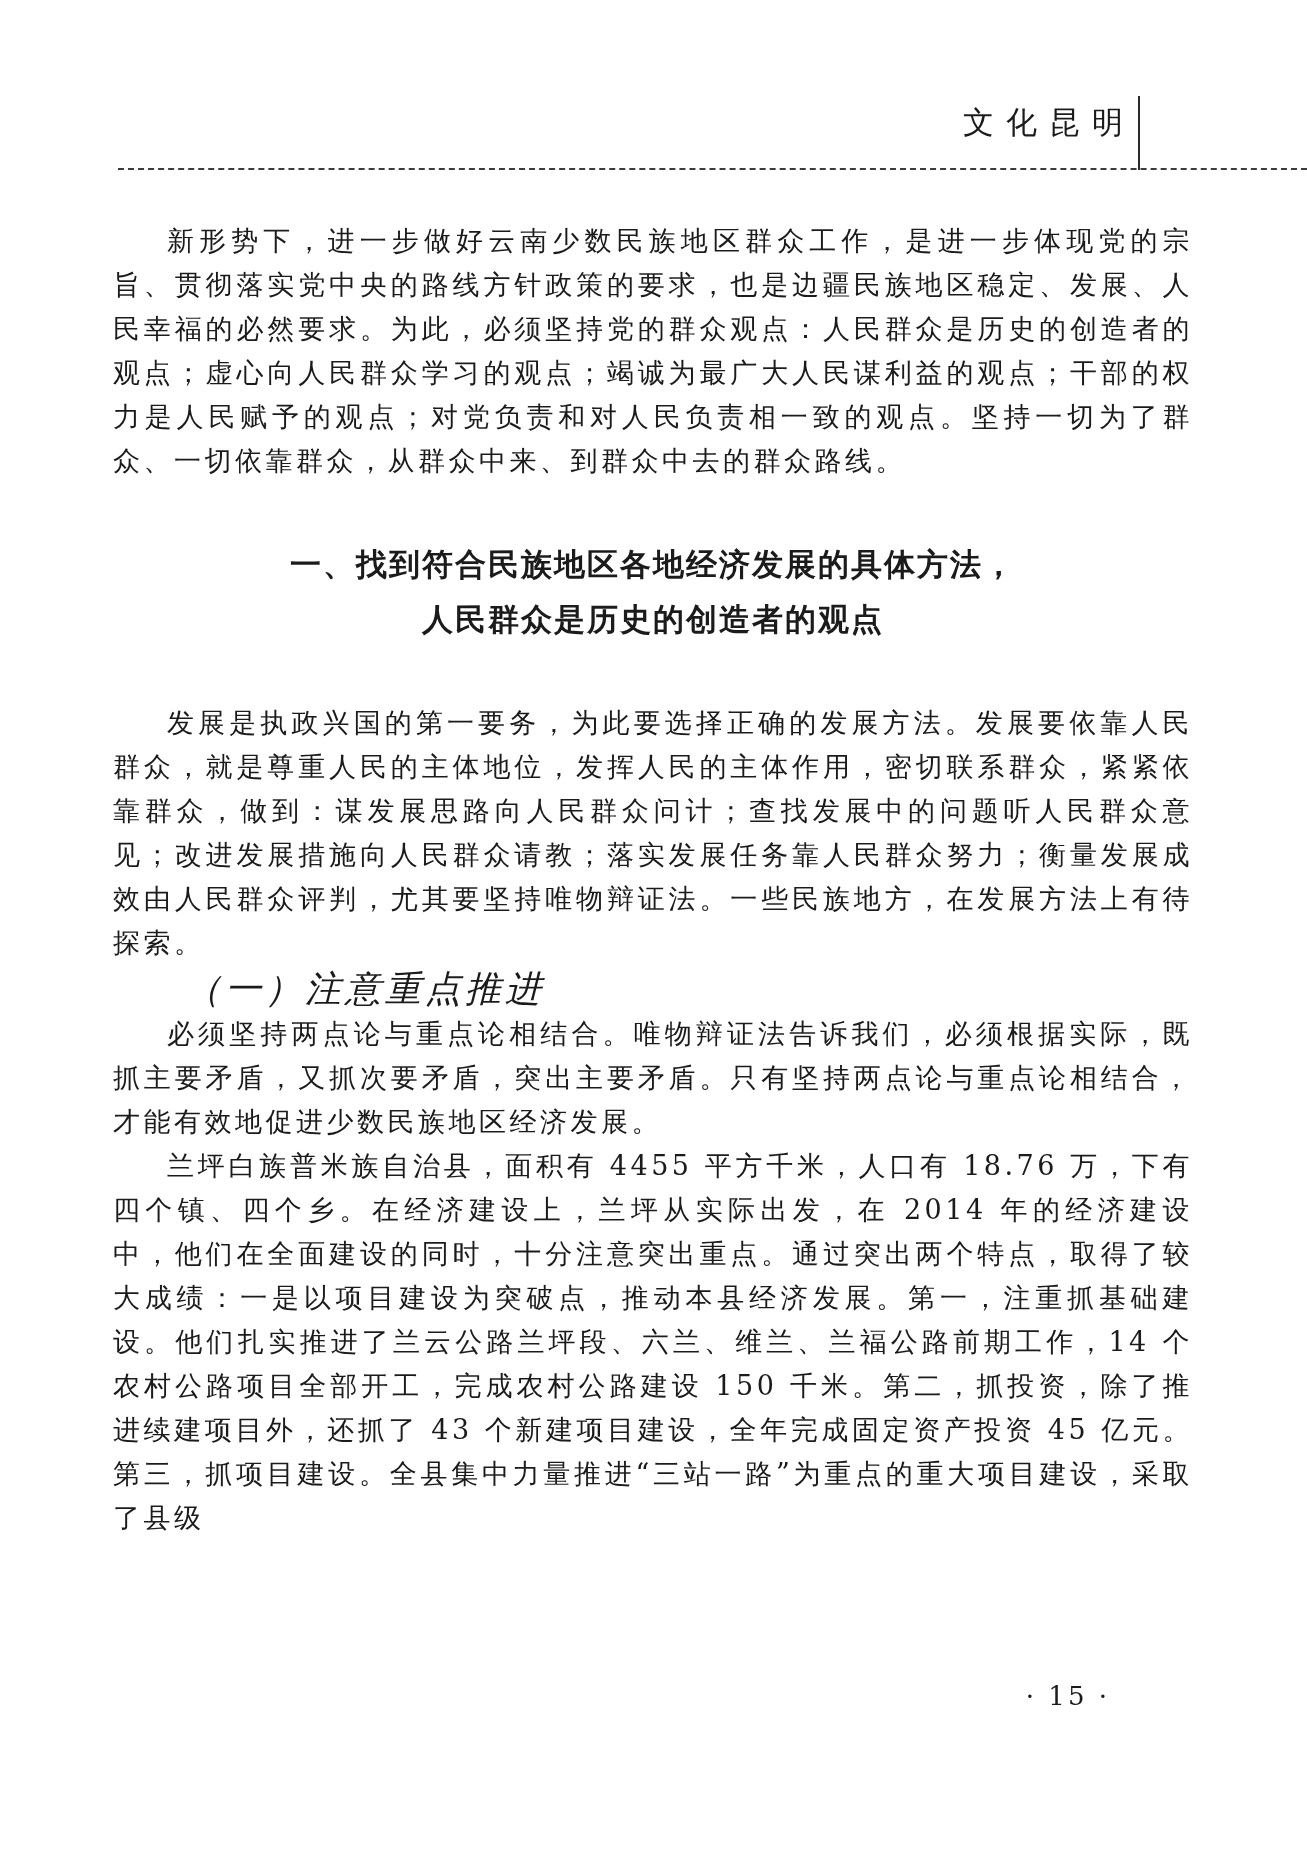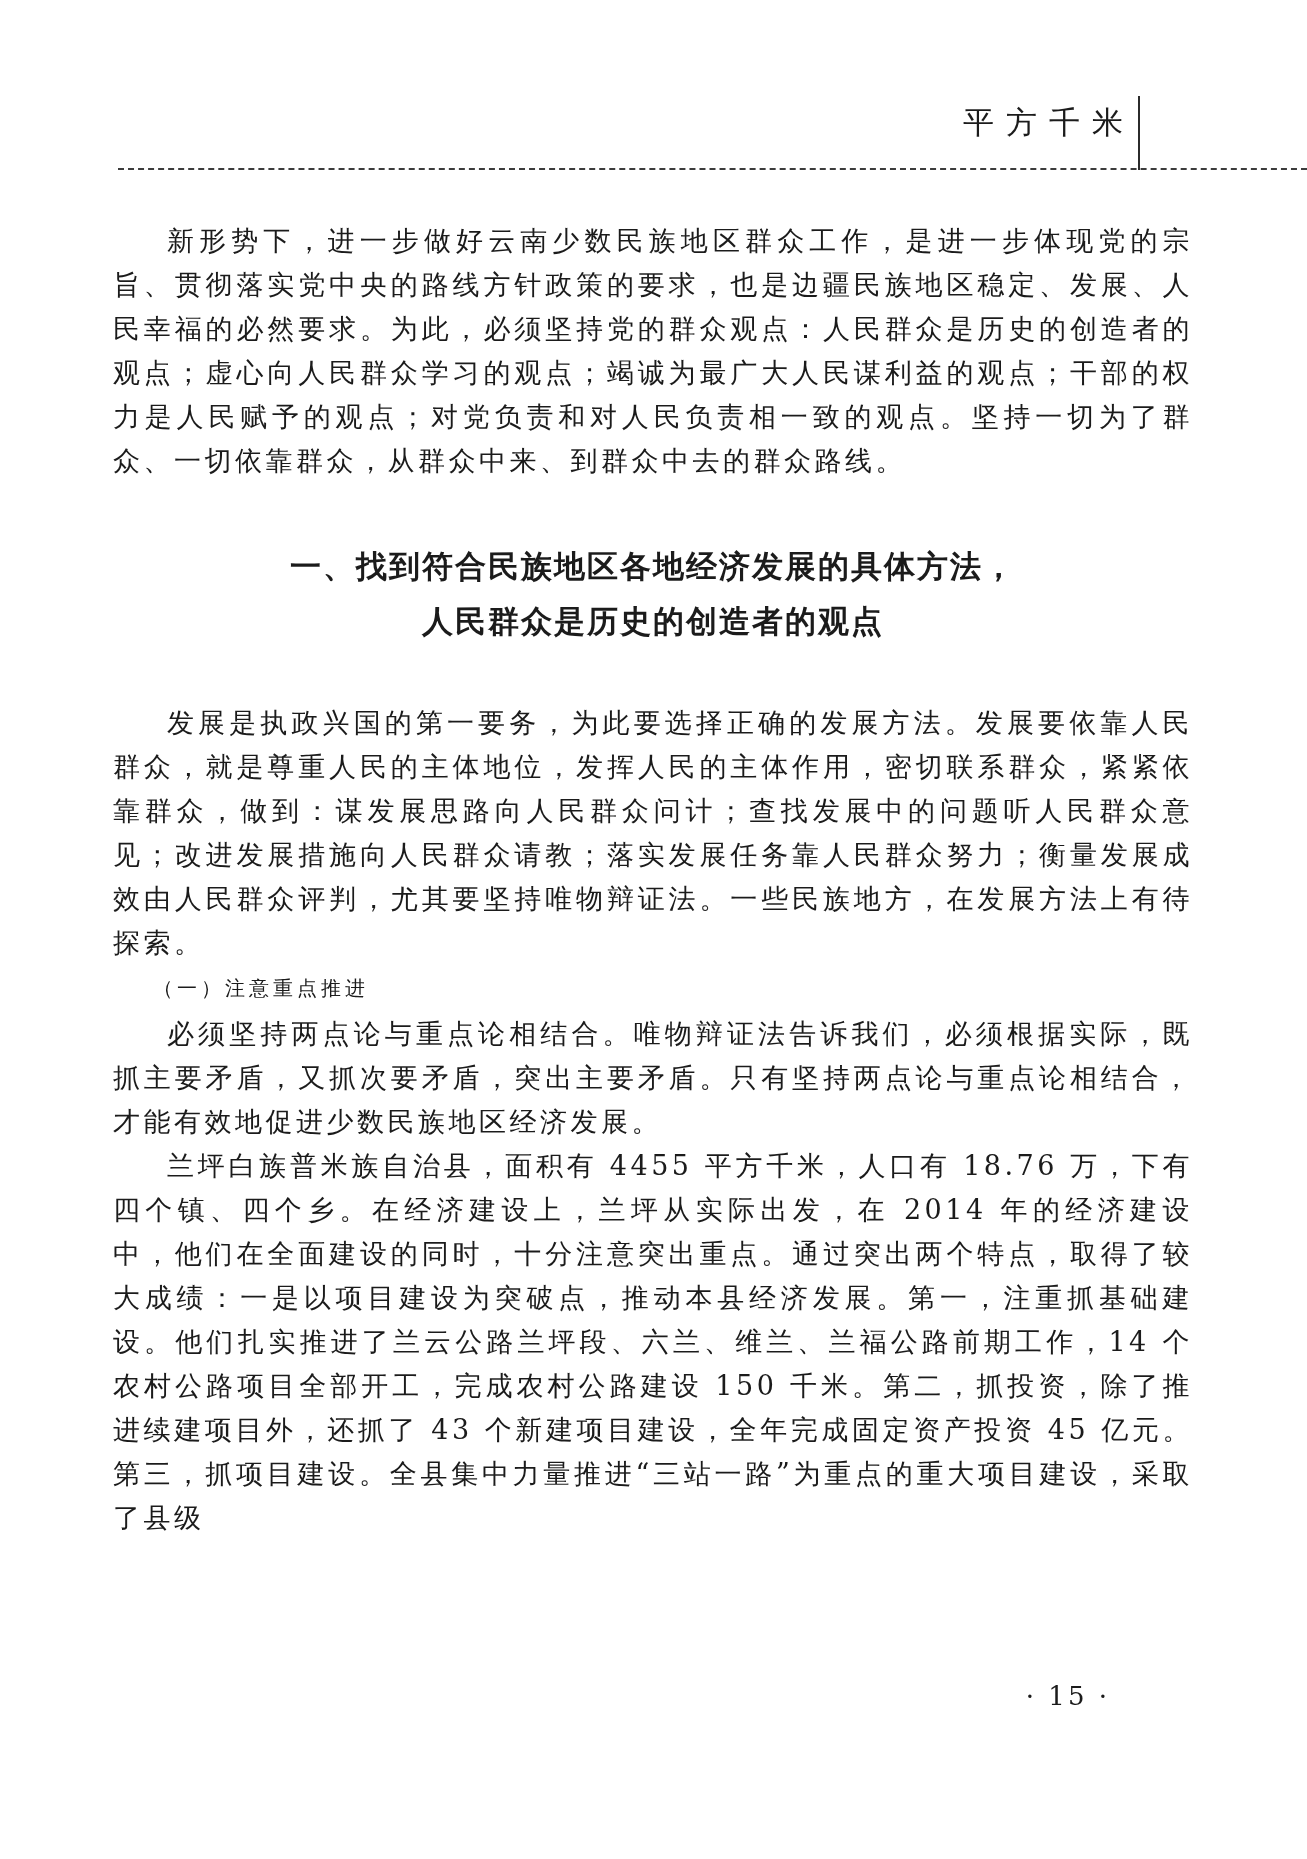--- a/index.html
+++ b/index.html
@@ -31,46 +31,47 @@
     position:absolute; left:113px; top:219px; width:1080px;
     font-size:27px; line-height:44px;
     letter-spacing:3.5px;
     text-align:justify; text-justify:inter-ideograph;
   }
   .content p { margin:0; }
   .indent { text-indent:2em; }
   .section-heading {
     margin:56px 0 52px 0;
     text-align:center;
-    font-family:Liberation Sans, sans-serif;
+    font-family:Liberation Mono, monospace;
     font-weight:bold;
     font-size:31px; line-height:55px;
     letter-spacing:2px;
   }
   .section-heading .hline { display:block; }
   .subheading {
     margin:8px 0 10px 0;
     text-indent:2em;
-    font-size:20px; line-height:47px;
+    font-style:italic;
+    font-size:36px; line-height:47px;
     letter-spacing:4px;
   }
   
   .page-number {
     position:absolute; top:1680px; right:197px;
     font-size:26px; line-height:32px; letter-spacing:3px;
     white-space:nowrap;
     margin-left:8px;
   }
 </style>
 </head>
 <body>
 
 <div class="page">
 
-  <div class="header-title">平方千米</div>
+  <div class="header-title">文化昆明</div>
 
   <div class="header-rule"></div>
 
   <div class="header-dash"></div>
 
   <div class="content">
 
 
     <p class="indent">新形势下，进一步做好云南少数民族地区群众工作，是进一步体现党的宗旨、贯彻落实党中央的路线方针政策的要求，也是边疆民族地区稳定、发展、人民幸福的必然要求。为此，必须坚持党的群众观点：人民群众是历史的创造者的观点；虚心向人民群众学习的观点；竭诚为最广大人民谋利益的观点；干部的权力是人民赋予的观点；对党负责和对人民负责相一致的观点。坚持一切为了群众、一切依靠群众，从群众中来、到群众中去的群众路线。</p>
 

